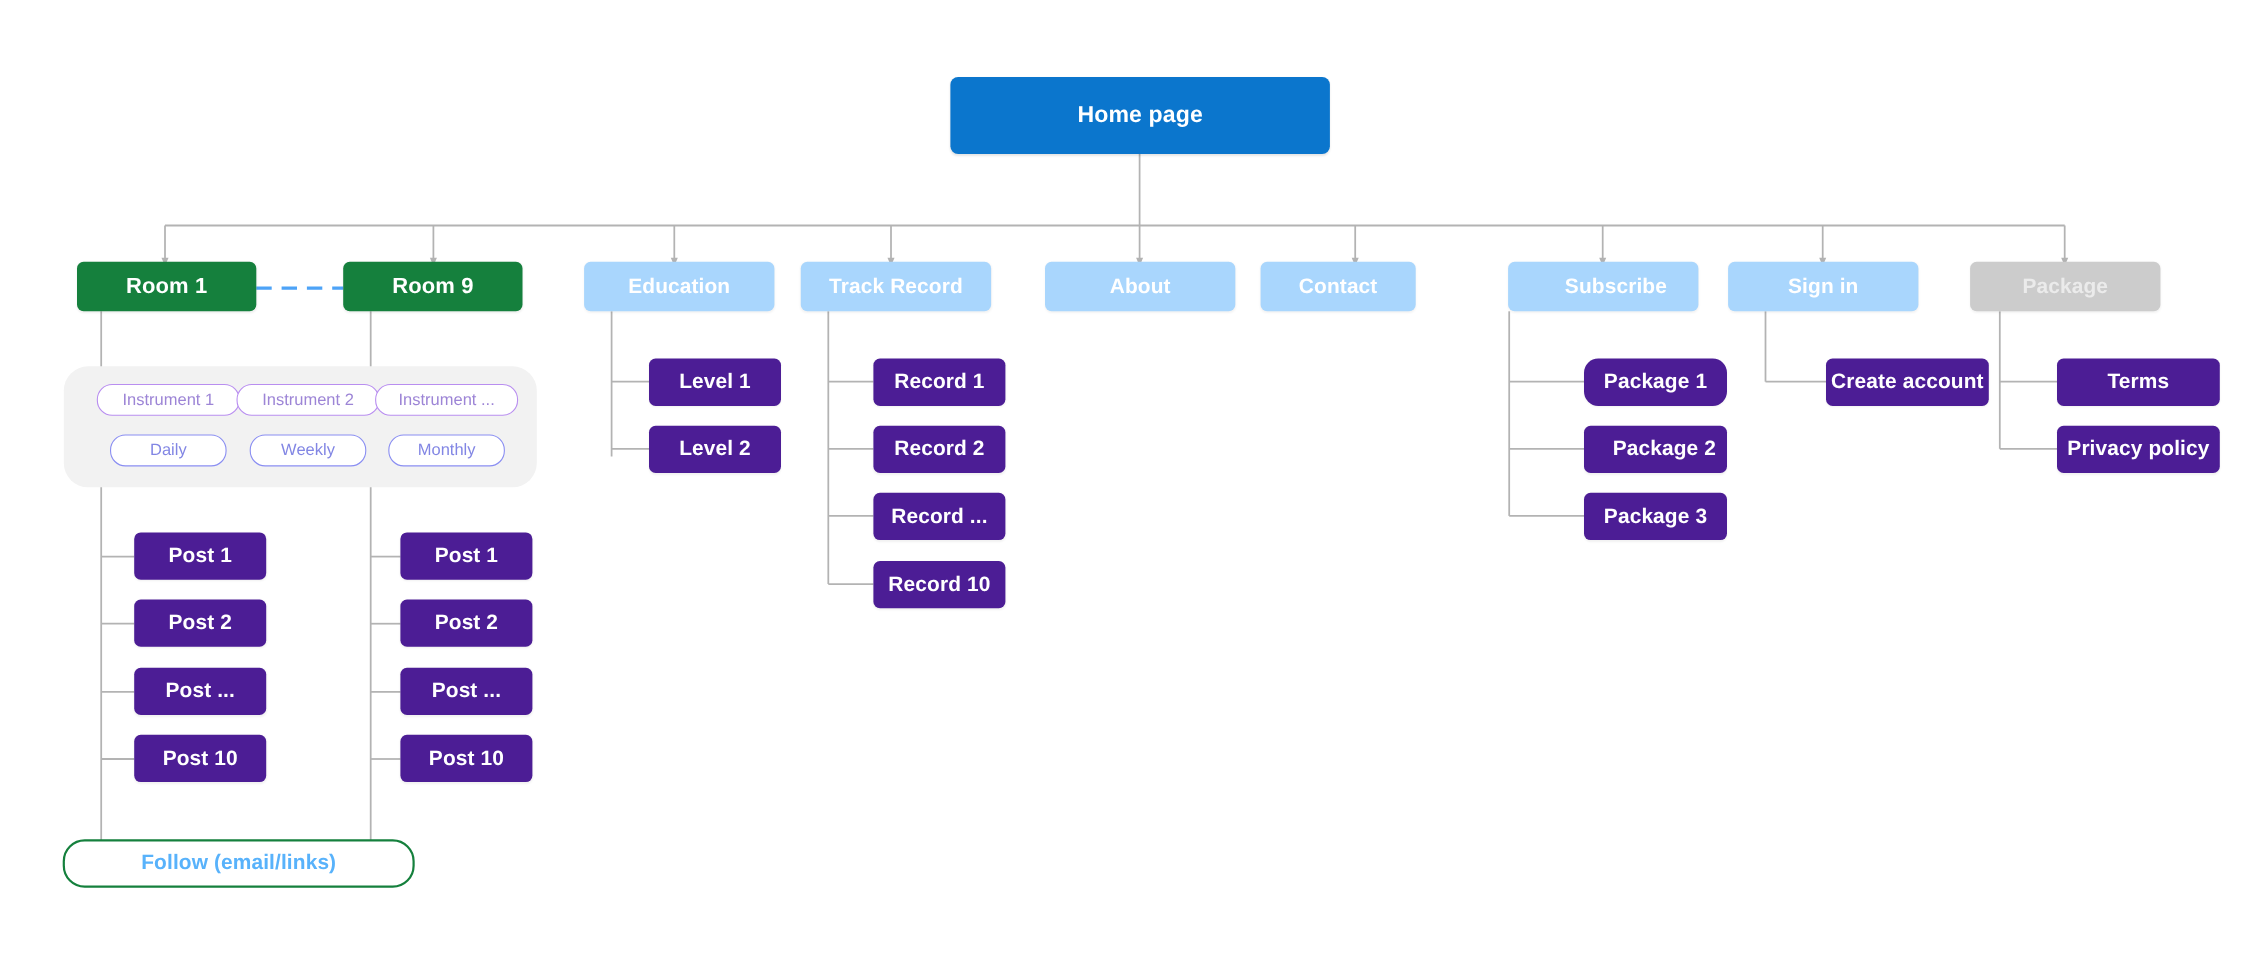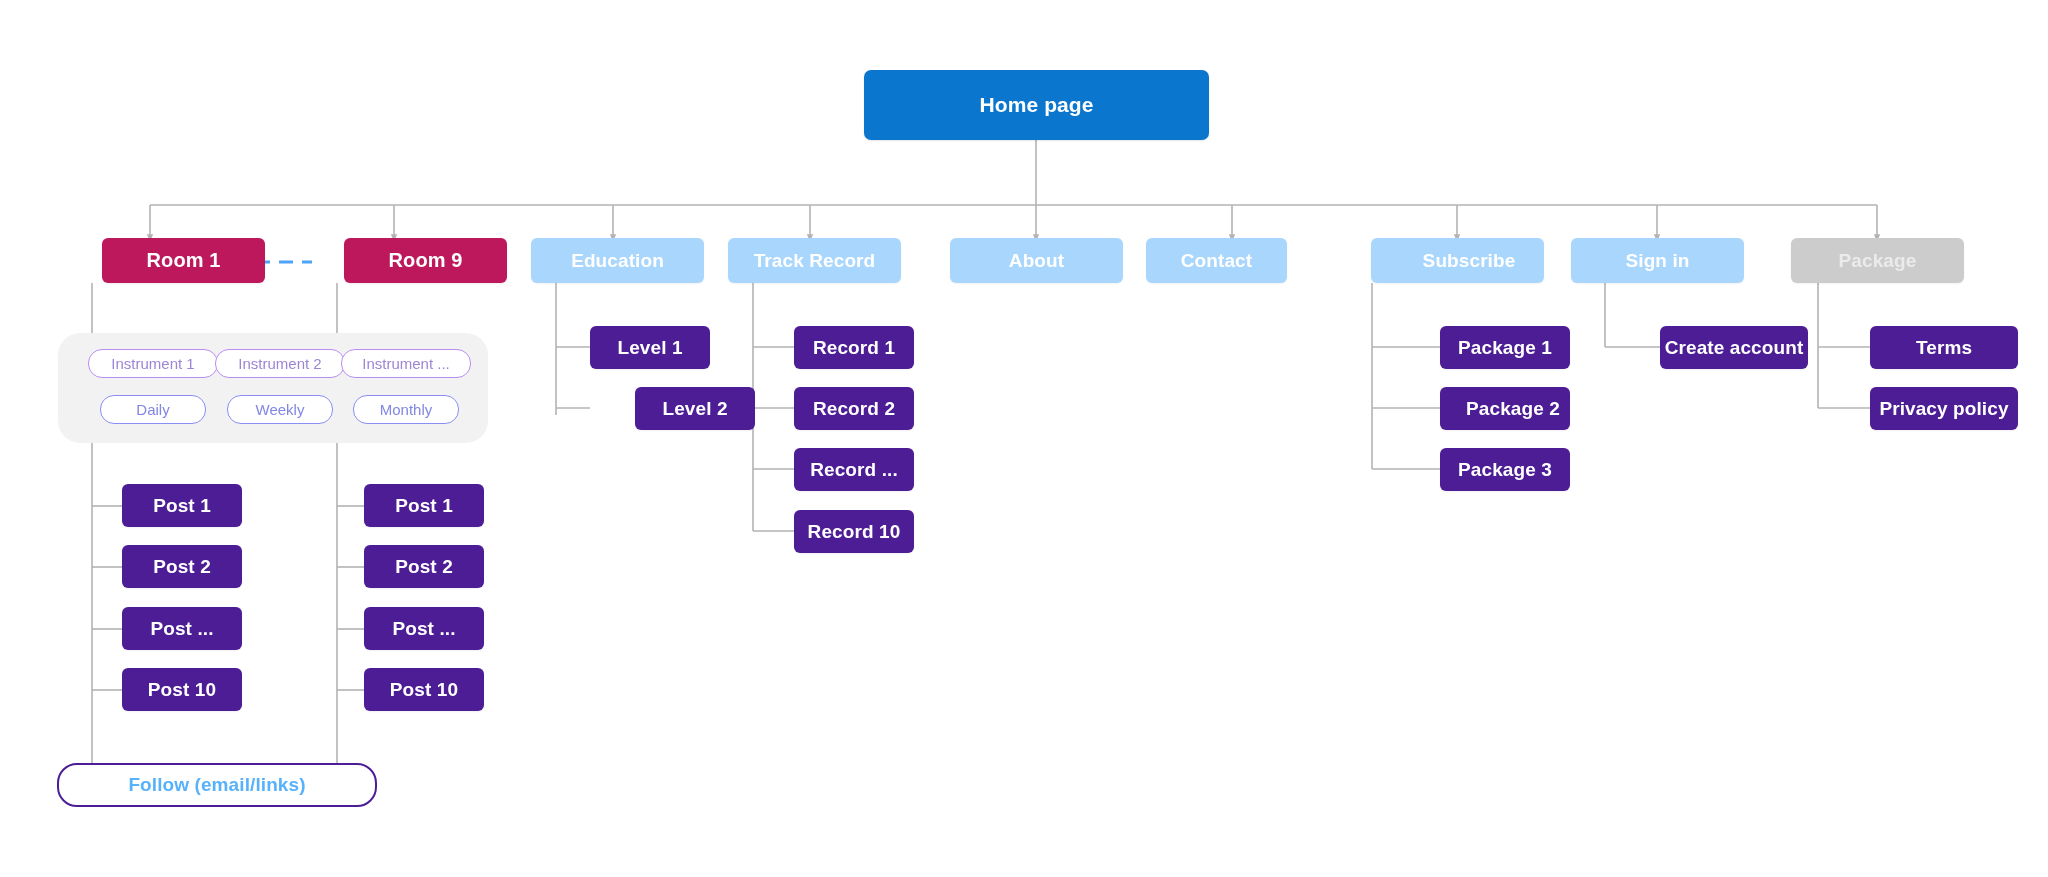--- a/index.html
+++ b/index.html
@@ -36,25 +36,24 @@
   }
   
   .n-home {
     background: #0b76cd;
     color: #ffffff;
     font-size: 21px;
     border-radius: 7px;
     box-shadow: 0 1px 2px rgba(0,0,0,0.10);
   }
   .n-room {
-    background: #be185d;
+    background: #15803d;
     color: #ffffff;
     font-size: 20px;
     box-shadow: 0 1px 2px rgba(0,0,0,0.07);
-    margin-left: 32px;
   }
   .n-section {
     background: #a9d6fd;
     color: #ffffff;
     font-size: 19px;
     box-shadow: 0 1px 2px rgba(0,0,0,0.05);
   }
   .n-footer {
     background: #cccccc;
     color: #ebebeb;
@@ -64,21 +63,21 @@
   .n-leaf {
     background: #4c1d95;
     color: #ffffff;
     font-size: 19px;
     box-shadow: 0 1px 2px rgba(0,0,0,0.06);
   }
   .n-follow {
     background: #ffffff;
     color: #58b2fb;
     font-size: 19px;
-    border: 2px solid #4c1d95;
+    border: 2px solid #15803d;
     border-radius: 20px;
   }
   
   .pill-panel {
     position: absolute;
     background: #f2f2f2;
     border-radius: 22px;
   }
   .pill {
     position: absolute;
@@ -251,38 +250,38 @@
   <div class="node n-leaf" style="left:364px; top:607px; width:120px; height:43px;">
     <span>Post ...</span>
   </div>
   <div class="node n-leaf" style="left:364px; top:668px; width:120px; height:43px;">
     <span>Post 10</span>
   </div>
 
   <div class="node n-leaf" style="left:590px; top:326px; width:120px; height:43px;">
     <span>Level 1</span>
   </div>
-  <div class="node n-leaf" style="left:590px; top:387px; width:120px; height:43px;margin-left:45px;">
+  <div class="node n-leaf" style="left:590px; top:387px; width:120px; height:43px;">
     <span>Level 2</span>
   </div>
 
   <div class="node n-leaf" style="left:794px; top:326px; width:120px; height:43px;">
     <span>Record 1</span>
   </div>
   <div class="node n-leaf" style="left:794px; top:387px; width:120px; height:43px;">
     <span>Record 2</span>
   </div>
   <div class="node n-leaf" style="left:794px; top:448px; width:120px; height:43px;">
     <span>Record ...</span>
   </div>
   <div class="node n-leaf" style="left:794px; top:510px; width:120px; height:43px;">
     <span>Record 10</span>
   </div>
 
-  <div class="node n-leaf" style="left:1440px; top:326px; width:130px; height:43px;">
+  <div class="node n-leaf" style="left:1440px; top:326px; width:130px; height:43px;border-radius:13px;">
     <span>Package 1</span>
   </div>
   <div class="node n-leaf" style="left:1440px; top:387px; width:130px; height:43px;padding-left:16px;">
     <span>Package 2</span>
   </div>
   <div class="node n-leaf" style="left:1440px; top:448px; width:130px; height:43px;">
     <span>Package 3</span>
   </div>
 
   <div class="node n-leaf" style="left:1660px; top:326px; width:148px; height:43px;">

